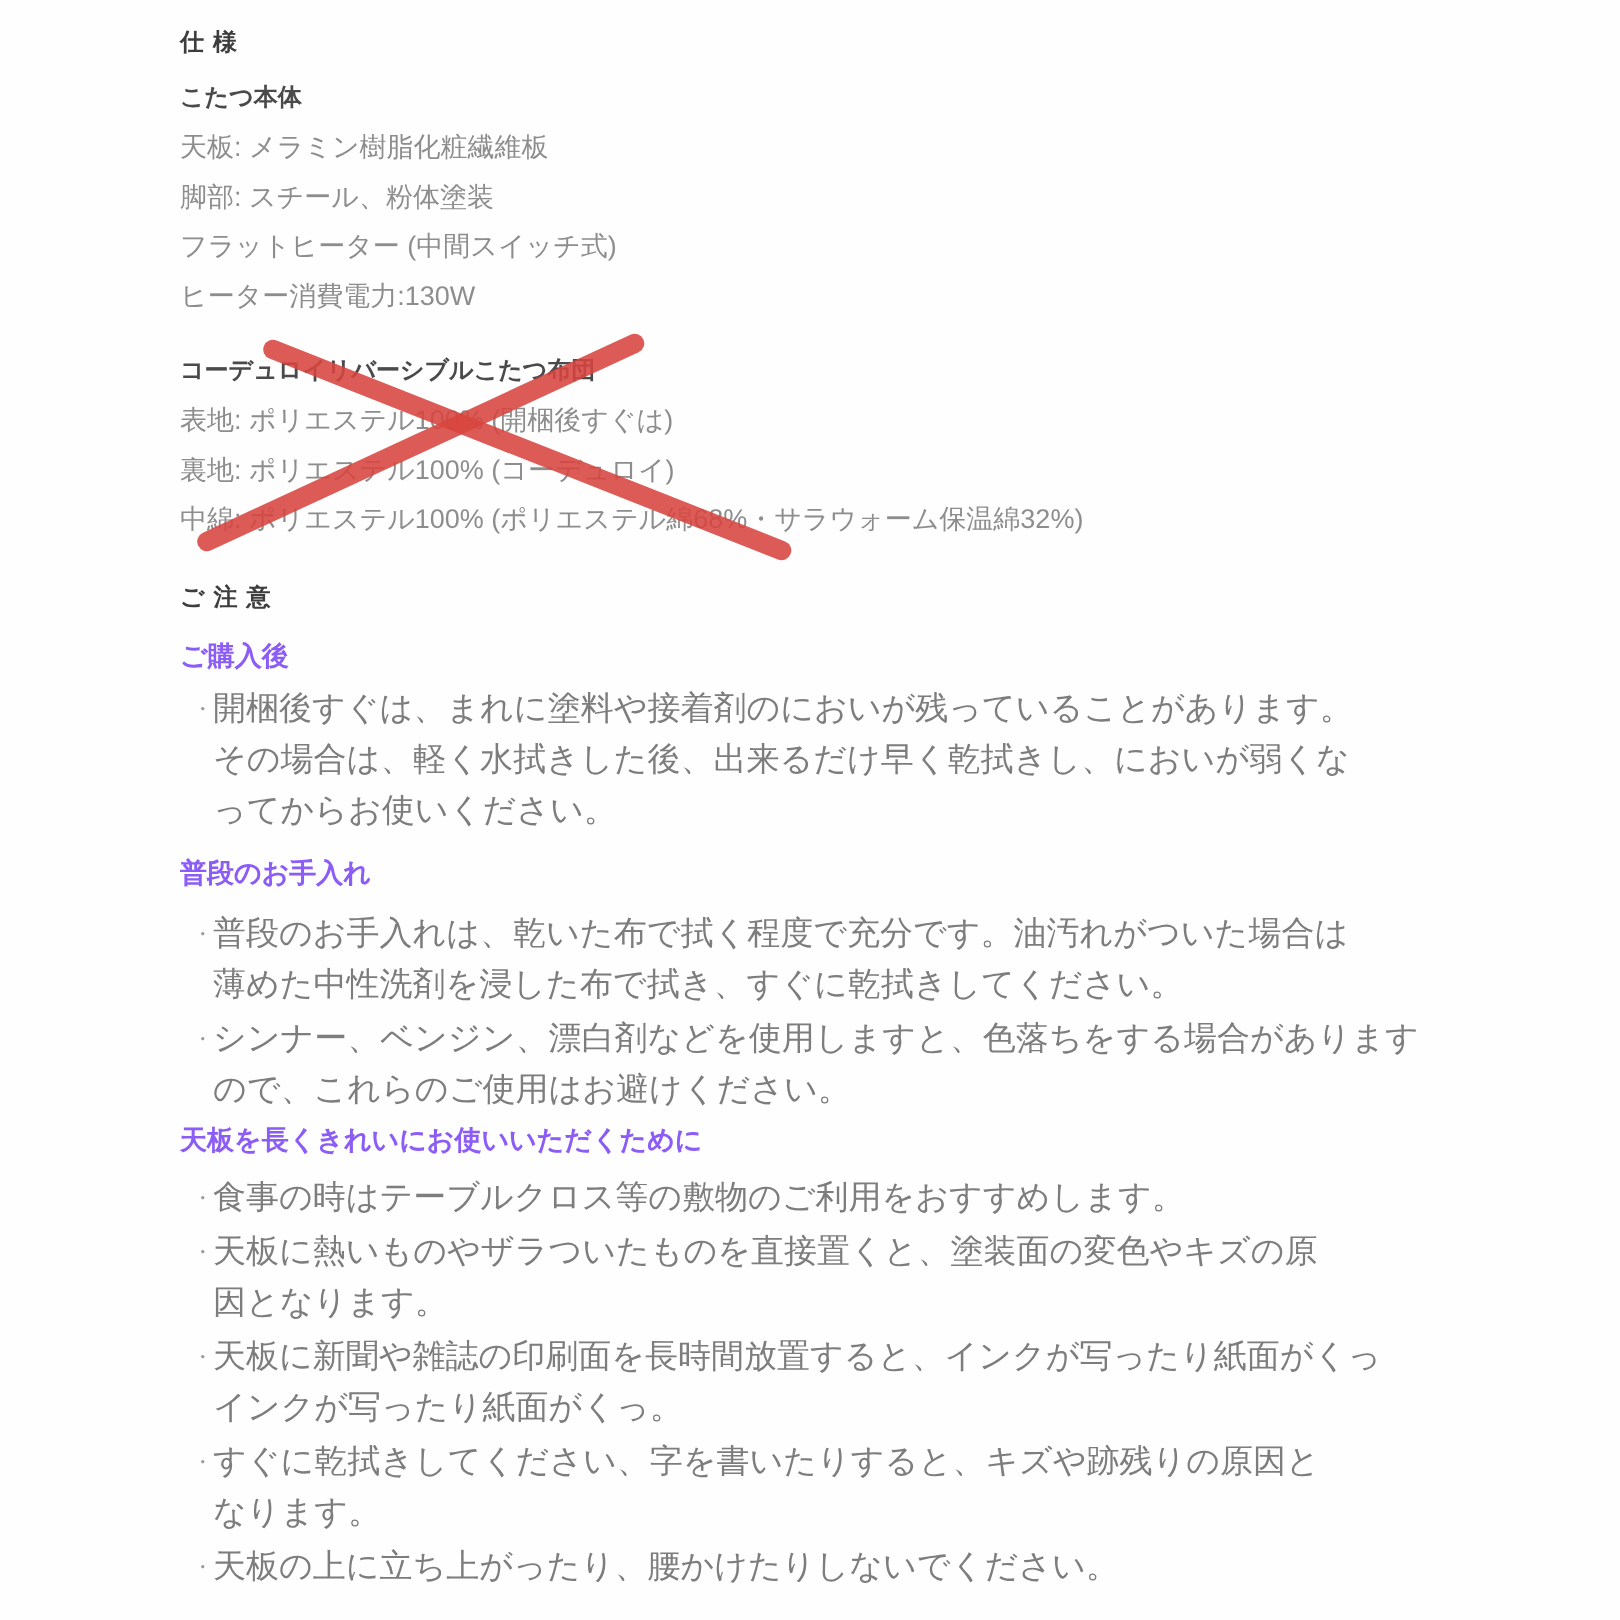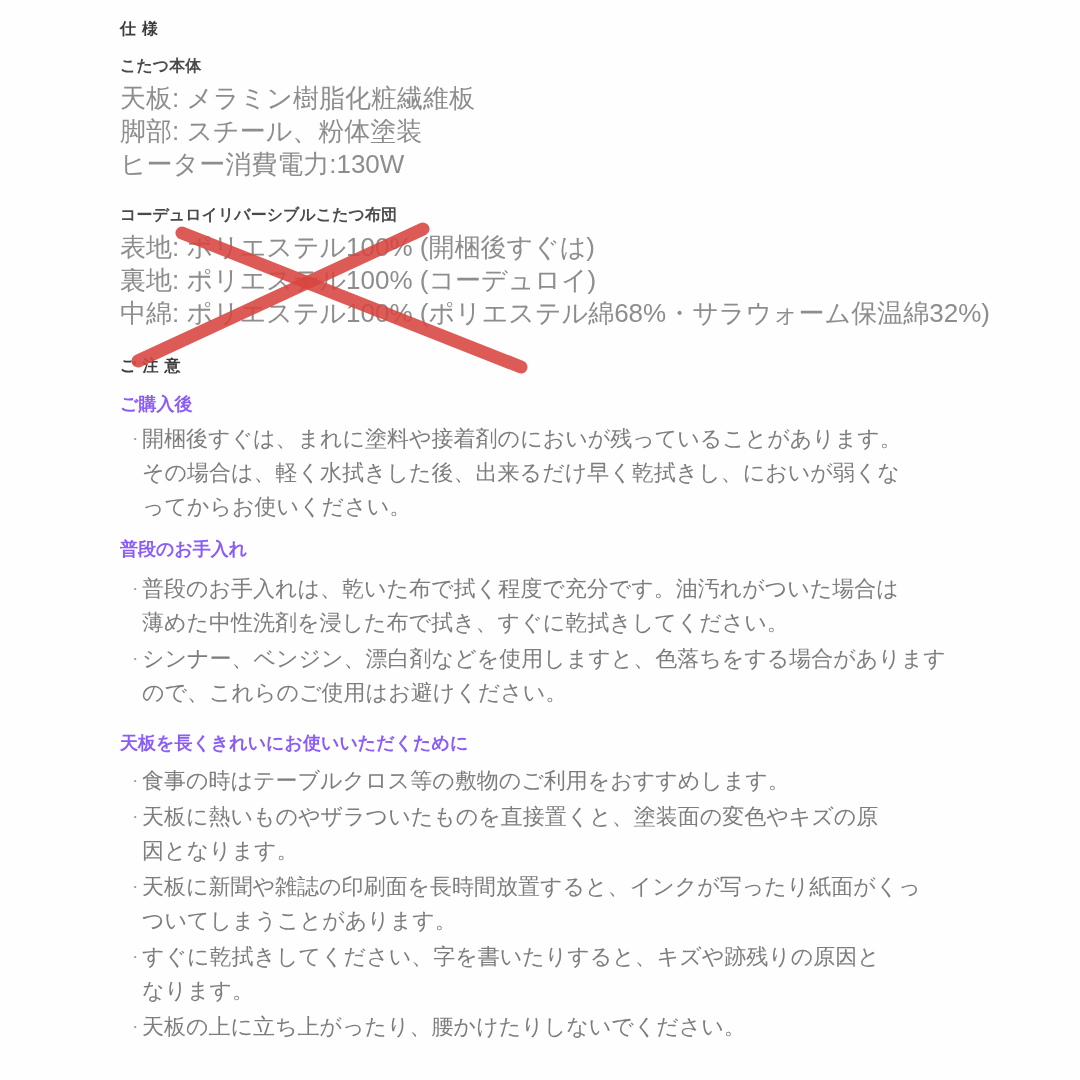--- a/index.html
+++ b/index.html
@@ -19,40 +19,40 @@
   }
   .h2 {
     font-size:16px; line-height:26px; font-weight:700;
     color:#4a4a4a; white-space:nowrap;
   }
   .h3 {
     font-size:18px; line-height:26px; font-weight:700;
     color:#8b5cf6; white-space:nowrap;
   }
   .spec-line {
-    font-size:26px; line-height:33px; color:#8d8d8d; white-space:nowrap;
+    font-size:18px; line-height:33px; color:#8d8d8d; white-space:nowrap;
   }
   .note-line {
     font-size:22px; line-height:34px; color:#7d7d7d; white-space:nowrap;
   }
   .bullet { position:relative; padding-left:22px; margin-bottom:2px; }
   .bullet .dot {
     position:absolute; left:8px; top:0;
     font-size:14px; line-height:34px; color:#9a9a9a;
   }
 
   .mt-kotatsu-title { margin-top:9px; }
   .mt-spec-lines   { margin-top:3px; }
   .mt-futon-title  { margin-top:21px; }
   .mt-notes-head   { margin-top:21px; }
   .mt-sub1         { margin-top:10px; }
   .mt-bul1         { margin-top:5px; }
   .mt-sub2         { margin-top:12px; }
   .mt-bul2         { margin-top:10px; }
-  .mt-sub3         { margin-top:20px; }
+  .mt-sub3         { margin-top:4px; }
   .mt-bul3         { margin-top:8px; }
 
   .cross-overlay {
     position:absolute; left:0; top:0; width:1080px; height:1080px;
     pointer-events:none; z-index:5;
   }
   .cross-overlay line {
     stroke-width:13; stroke-linecap:round; opacity:0.88;
   }
 </style>
@@ -61,20 +61,21 @@
 
 <div class="page">
   <div class="content">
 
     <div class="h1">仕様</div>
 
     <div class="h2 mt-kotatsu-title">こたつ本体</div>
     <div class="mt-spec-lines">
       <div class="spec-line">天板: メラミン樹脂化粧繊維板</div>
       <div class="spec-line">脚部: スチール、粉体塗装</div>
+      <div class="spec-line">フラットヒーター (中間スイッチ式)</div>
       <div class="spec-line">ヒーター消費電力:130W</div>
     </div>
 
     <div class="h2 mt-futon-title">コーデュロイリバーシブルこたつ布団</div>
     <div class="mt-spec-lines">
       <div class="spec-line">表地: ポリエステル100% (開梱後すぐは)</div>
       <div class="spec-line">裏地: ポリエステル100% (コーデュロイ)</div>
       <div class="spec-line">中綿: ポリエステル100% (ポリエステル綿68%・サラウォーム保温綿32%)</div>
     </div>
 
@@ -122,21 +123,21 @@
         <span class="dot">・</span>
         <div>
           <div class="note-line">天板に熱いものやザラついたものを直接置くと、塗装面の変色やキズの原</div>
           <div class="note-line">因となります。</div>
         </div>
       </div>
       <div class="bullet">
         <span class="dot">・</span>
         <div>
           <div class="note-line">天板に新聞や雑誌の印刷面を長時間放置すると、インクが写ったり紙面がくっ</div>
-          <div class="note-line">ついてしまうことがあります。</div>
+          <div class="note-line">インクが写ったり紙面がくっ。</div>
         </div>
       </div>
       <div class="bullet">
         <span class="dot">・</span>
         <div>
           <div class="note-line">すぐに乾拭きしてください、字を書いたりすると、キズや跡残りの原因と</div>
           <div class="note-line">なります。</div>
         </div>
       </div>
       <div class="bullet">

